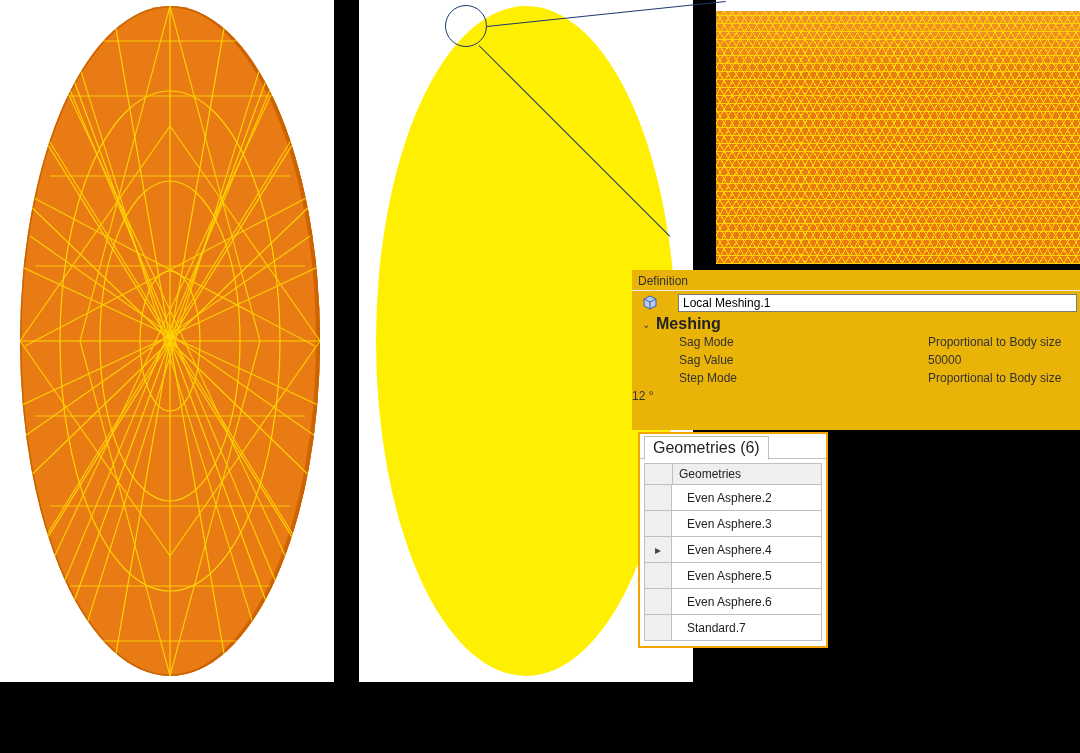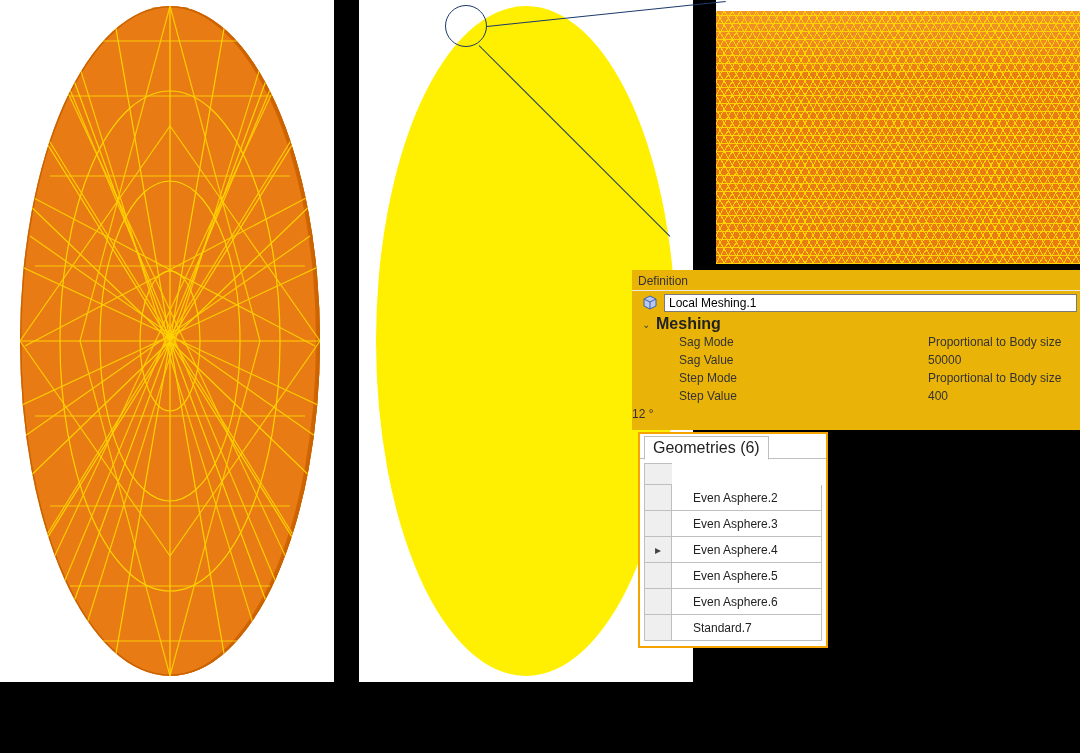--- a/index.html
+++ b/index.html
@@ -103,21 +103,21 @@
   }
   .def-header {
     padding: 4px 6px 2px 6px;
     font-size: 12px;
     color: #333;
     border-bottom: 1px solid #e9e9e9;
   }
   .def-name-row {
     display: flex;
     align-items: center;
-    gap: 6px;
+    gap: 20px;
     padding: 3px 3px 3px 10px;
   }
   .icon-cube {
     width: 16px; height: 16px;
     display: inline-block;
   }
   .name-input {
     flex: 1;
     border: 1px solid #7a7a7a;
     padding: 1px 4px;
@@ -201,21 +201,21 @@
     display: flex; align-items: center; justify-content: center;
     font-size: 12px;
     color: #444;
   }
   .geo-cell {
     flex: 1;
     border: 1px solid #bfbfbf;
     border-top: none;
     border-left: none;
     display: flex; align-items: center;
-    padding-left: 21px;
+    padding-left: 15px;
   }
 </style>
 </head>
 <body>
 
 <div class="page">
 
   <div class="panel-left">
     <div class="lens">
       <svg viewBox="0 0 300 670">
@@ -301,35 +301,32 @@
       </div>
       <div class="prop-row">
         <div class="prop-k">Sag Value</div>
         <div class="prop-v">50000</div>
       </div>
       <div class="prop-row">
         <div class="prop-k">Step Mode</div>
         <div class="prop-v">Proportional to Body size</div>
       </div>
       <div class="prop-row">
-        <div class="prop-k">Step Value</div>
-        <div class="prop-v">400</div>
-      </div>
-      <div class="prop-row">
         <div class="prop-v">12 °</div>
       </div>
     </div>
   </div>
 
   <div class="geo-panel">
     <span class="geo-tab">Geometries (6)</span>
     <div class="geo-tab-rail"></div>
     <div class="geo-table">
       <div class="geo-head">
         <div class="geo-head-gutter"></div>
+        <div class="geo-head-cell">Geometries</div>
       </div>
       <div class="geo-row">
         <div class="geo-gutter"></div>
         <div class="geo-cell">Even Asphere.2</div>
       </div>
       <div class="geo-row">
         <div class="geo-gutter"></div>
         <div class="geo-cell">Even Asphere.3</div>
       </div>
       <div class="geo-row">

